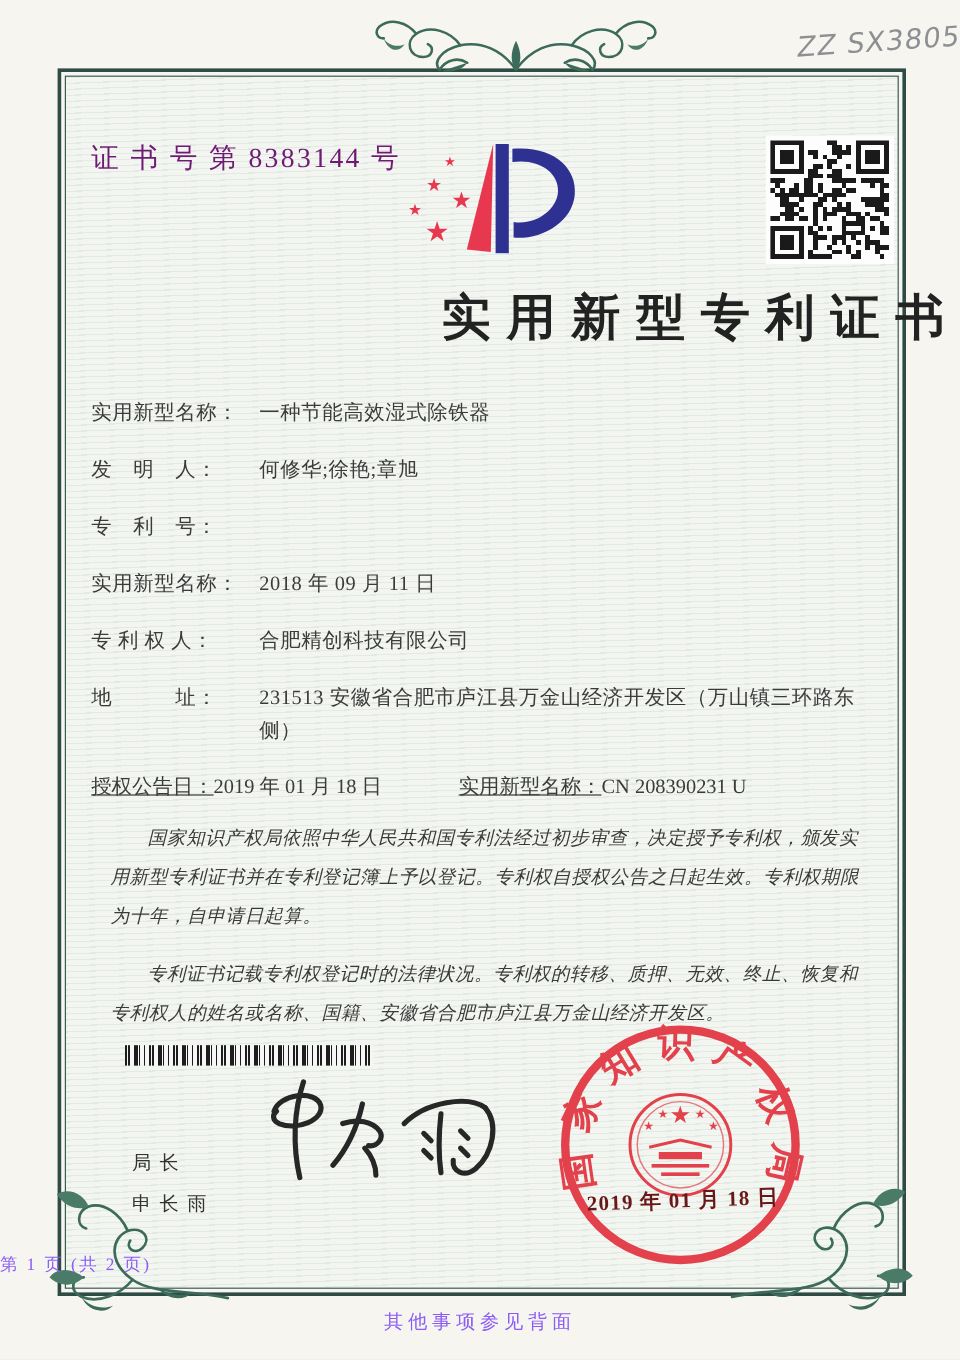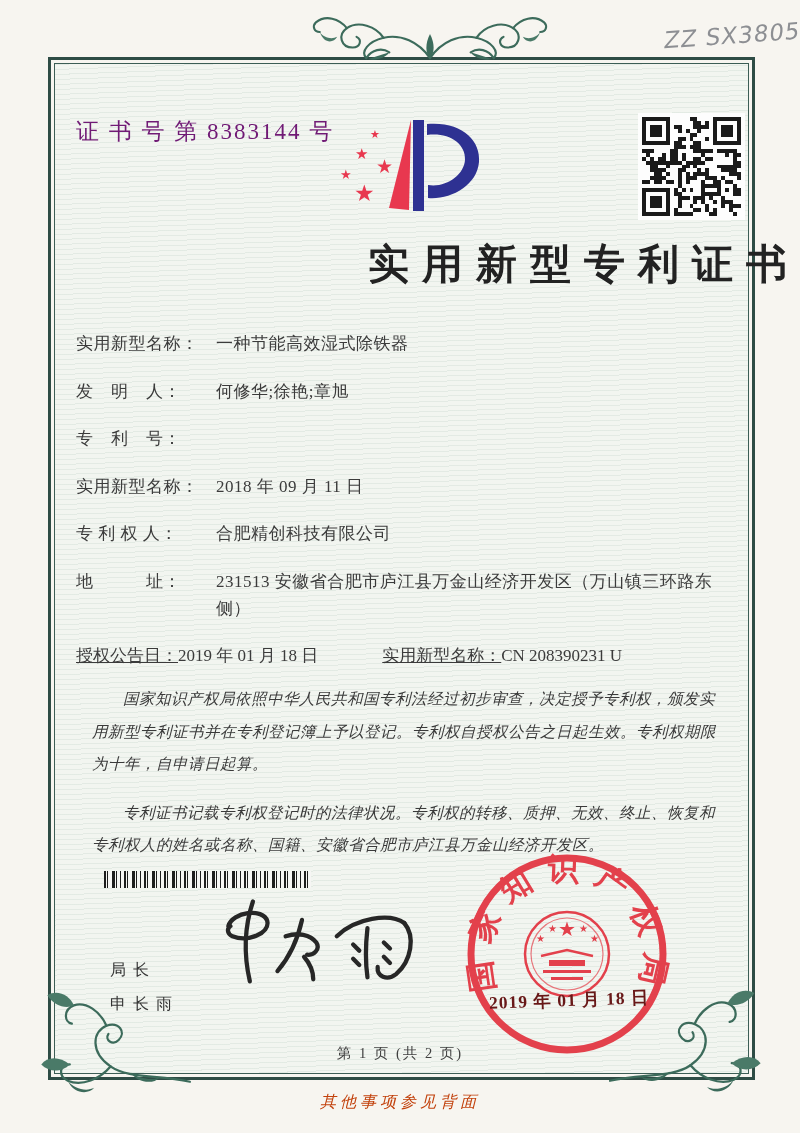--- a/index.html
+++ b/index.html
@@ -75,22 +75,22 @@
   .signature { position:absolute; left:212px; top:890px; width:225px; height:110px; }
   .signature svg { width:100%; height:100%; display:block; }
 
   .seal { position:absolute; left:463px; top:850px; width:208px; height:208px; opacity:0.93; }
   .seal svg { width:100%; height:100%; display:block; }
   .seal-date {
     position:absolute; left:489px; top:988px; font-size:17.5px; color:#681818;
     letter-spacing:1px; transform:rotate(-2deg); white-space:nowrap; font-weight:600;
   }
 
-  .page-info { position:absolute; left:0; right:0; top:1044px; text-align:center; font-size:14.5px; letter-spacing:2px; color:#404040; }
-  .back-note { position:absolute; left:0; right:0; top:1092px; text-align:center; font-size:16px; letter-spacing:4px; color:#c2410c; font-style:italic; }
+  .page-info { position:absolute; left:0; right:0; top:1044px; font-size:14.5px; letter-spacing:2px; color:#8b5cf6; }
+  .back-note { position:absolute; left:0; right:0; top:1092px; text-align:center; font-size:16px; letter-spacing:4px; color:#8b5cf6; }
 </style>
 </head>
 <body>
 
 <div class="page">
 
   <div class="hand-note">ZZ SX3805</div>
 
   <div class="frame">
     <div class="frame-inner"></div>

